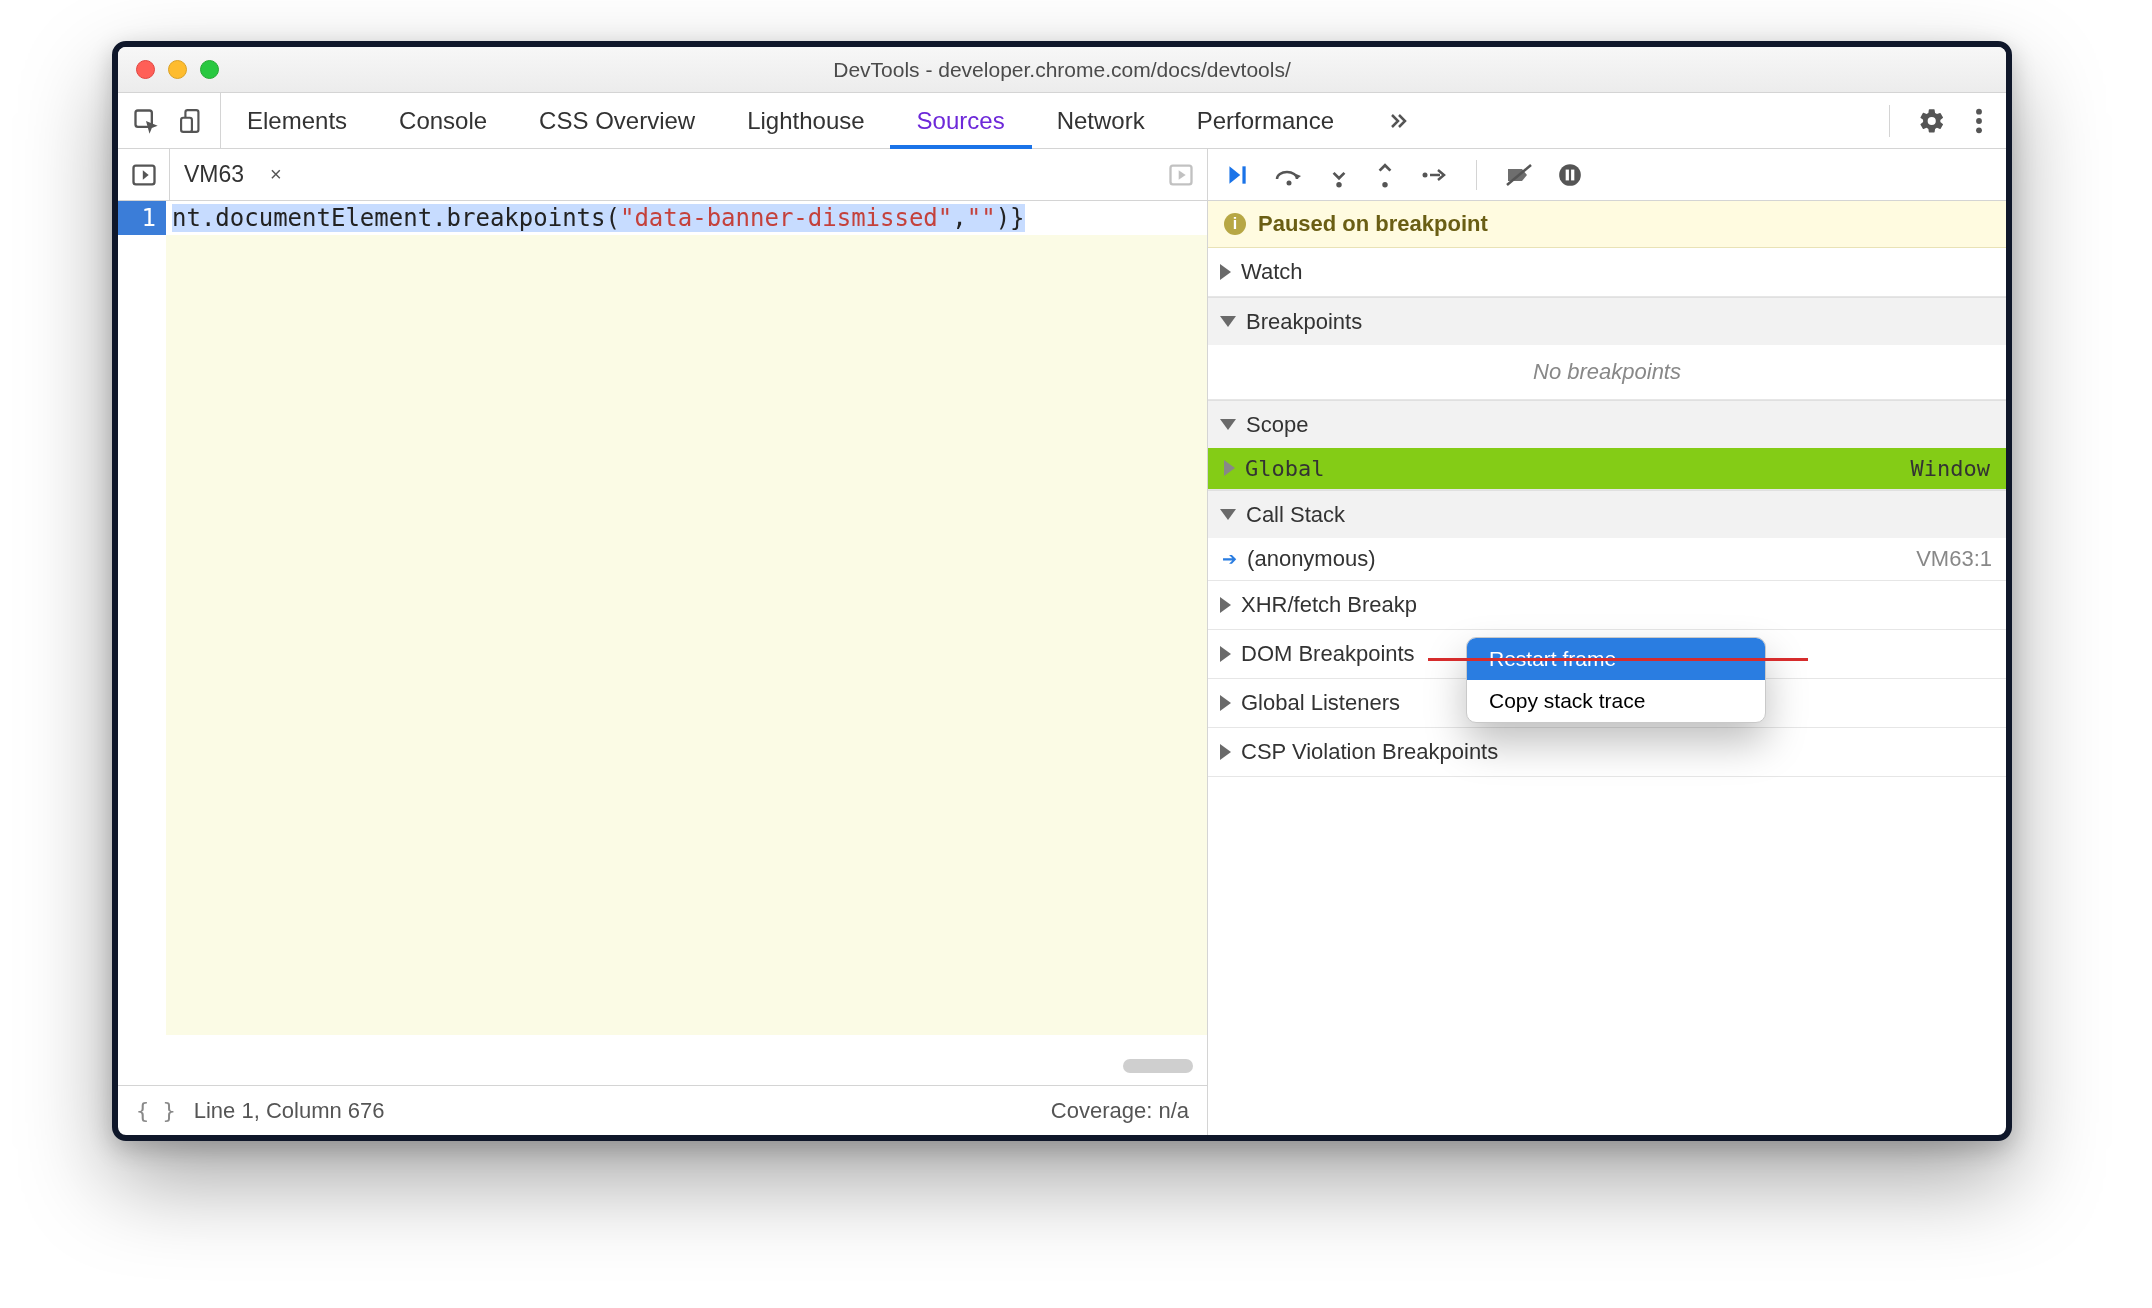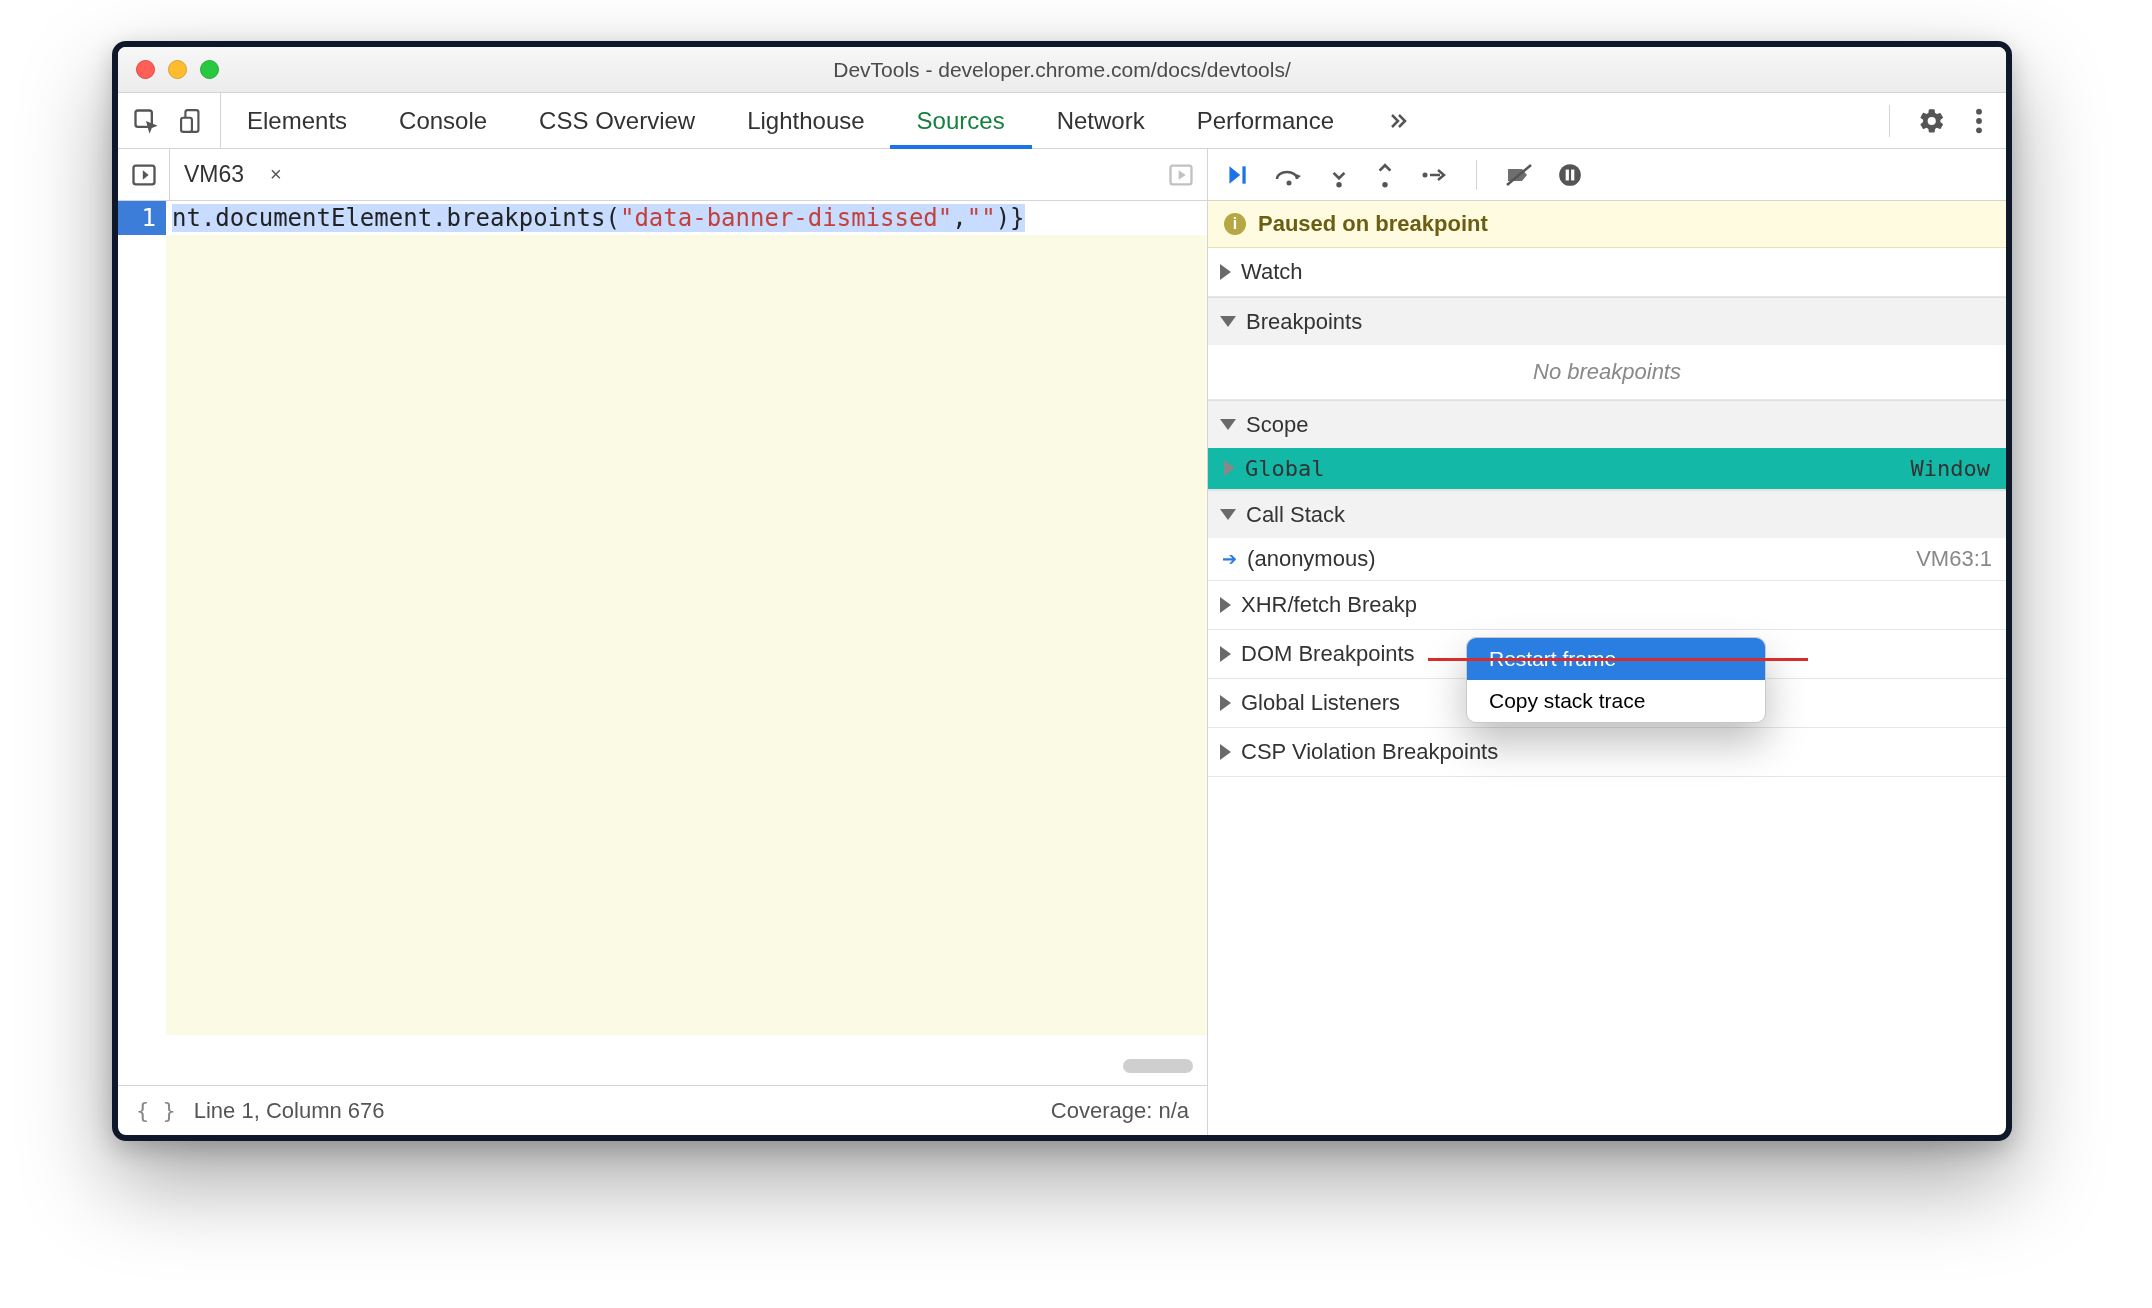--- a/index.html
+++ b/index.html
@@ -25,21 +25,21 @@
   .tl.green { background:#28c840; border:1px solid #26a934;}
   .title { position:absolute; left:0; right:0; text-align:center; font-size:21px; color:#4b4b4b; pointer-events:none;}
 
   
   .tabbar {
     height: 56px; border-bottom: 1px solid #d4d4d4; display:flex; align-items:stretch;
     font-size: 24px; color:#333;
   }
   .tabbar .lefticons { display:flex; align-items:center; padding: 0 14px; gap: 20px; border-right: 1px solid #d4d4d4;}
   .tab { display:flex; align-items:center; padding: 0 26px; cursor:default; position:relative;}
-  .tab.active { color:#15803d; }
+  .tab.active { color:#6d28d9; }
   .tab.active::after { content:""; position:absolute; left:-1px; right:-1px; bottom:-1px; height:4px; background:#1a73e8;}
   .spacer { flex:1; }
   .righticons { display:flex; align-items:center; gap: 28px; padding: 0 22px 0 10px; }
   .righticons .divider { width:1px; height:32px; background:#d4d4d4; }
   svg { display:block; }
 
   
   .body { display:flex; height: calc(100% - 46px - 56px); }
   .left-pane { width: 1090px; display:flex; flex-direction:column; border-right:1px solid #d4d4d4;}
   .right-pane { flex:1; display:flex; flex-direction:column; }
@@ -78,21 +78,21 @@
   .infoicon { width:22px; height:22px; border-radius:50%; background:#b7a744; color:#fff; font: 700 16px/22px Arial; text-align:center;}
 
   .panel-list { flex:1; overflow:auto; font-size:22px; color:#333;}
   .sect { border-bottom:1px solid #e6e6e6; }
   .sect-hdr { height:48px; display:flex; align-items:center; padding: 0 12px; gap:10px; background:#f2f2f2; border-top:1px solid #e0e0e0;}
   .sect-hdr.plain { background:#fff; border-top:none;}
   .tri { width:0;height:0;display:inline-block;}
   .tri.right { border-top:8px solid transparent; border-bottom:8px solid transparent; border-left:11px solid #6a6a6a;}
   .tri.down { border-left:8px solid transparent; border-right:8px solid transparent; border-top:11px solid #6a6a6a;}
   .nobp { text-align:center; font-style:italic; color:#888; padding:14px 16px; background:#fff;}
-  .scope-row { display:flex; align-items:center; justify-content:space-between; padding: 8px 16px; font: 22px Menlo, monospace; background:#14b8a6;}
+  .scope-row { display:flex; align-items:center; justify-content:space-between; padding: 8px 16px; font: 22px Menlo, monospace; background:#84cc16;}
   .callrow { display:flex; align-items:center; padding: 8px 14px; gap:10px; position:relative;}
   .callrow .loc { margin-left:auto; color:#888;}
   .currarrow { color:#2a7de1; font-size:18px;}
 
   
   .ctxmenu {
     position:absolute; width:300px; background:#fff; border:1px solid #c9c9c9; border-radius:10px;
     box-shadow: 0 20px 40px rgba(0,0,0,0.25);
     overflow:hidden; z-index: 50;
   }

